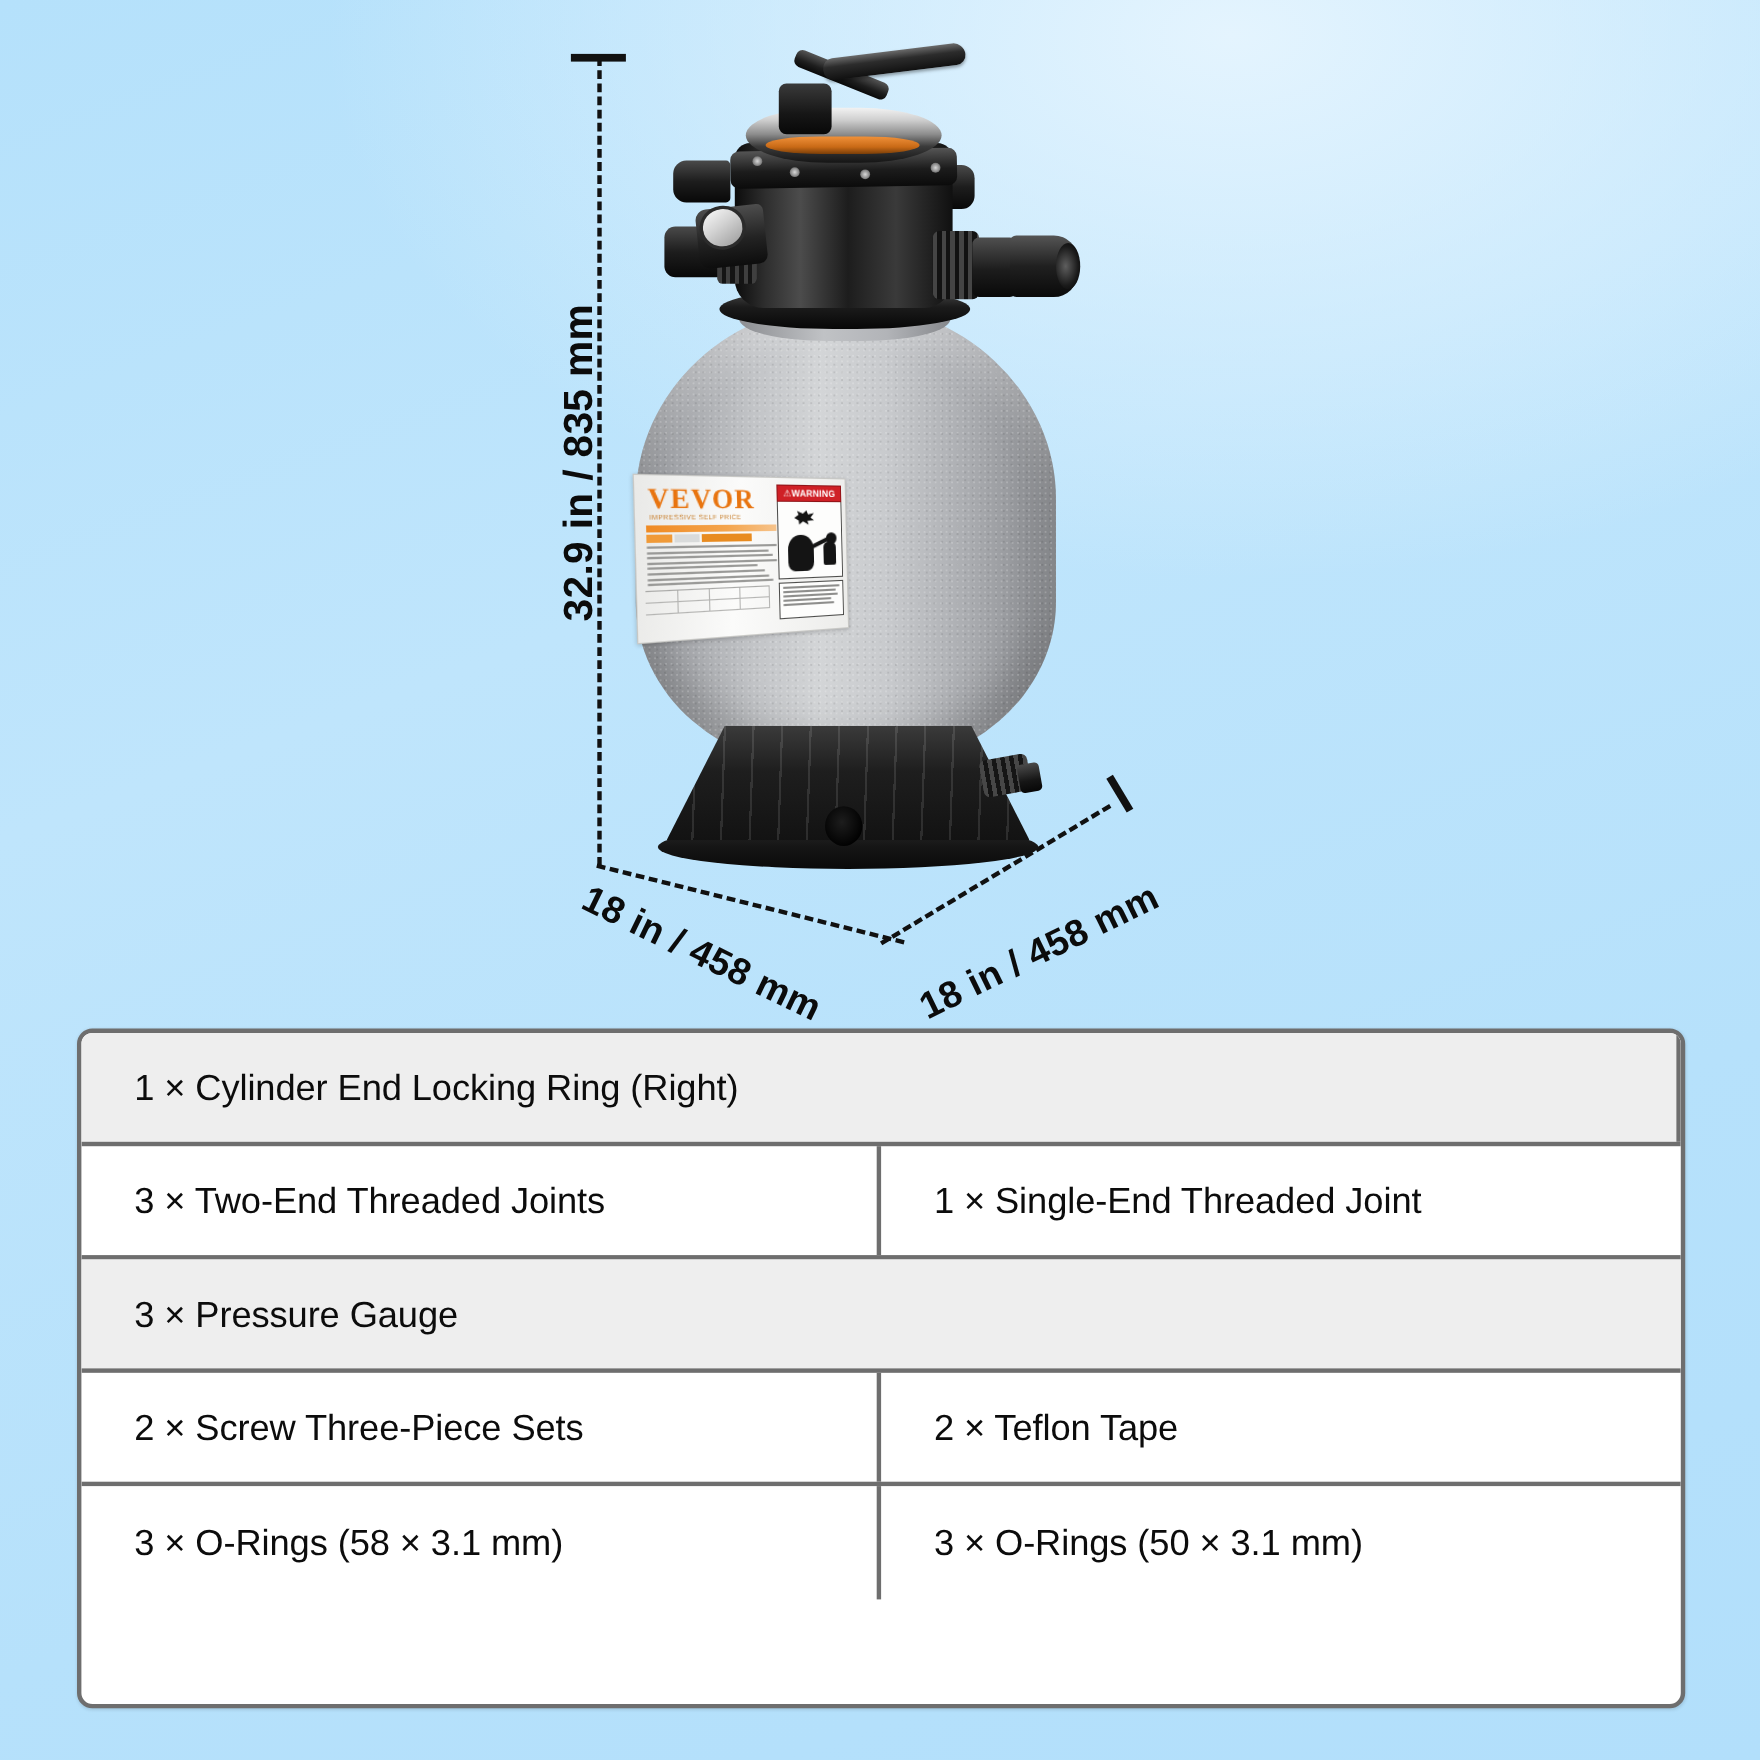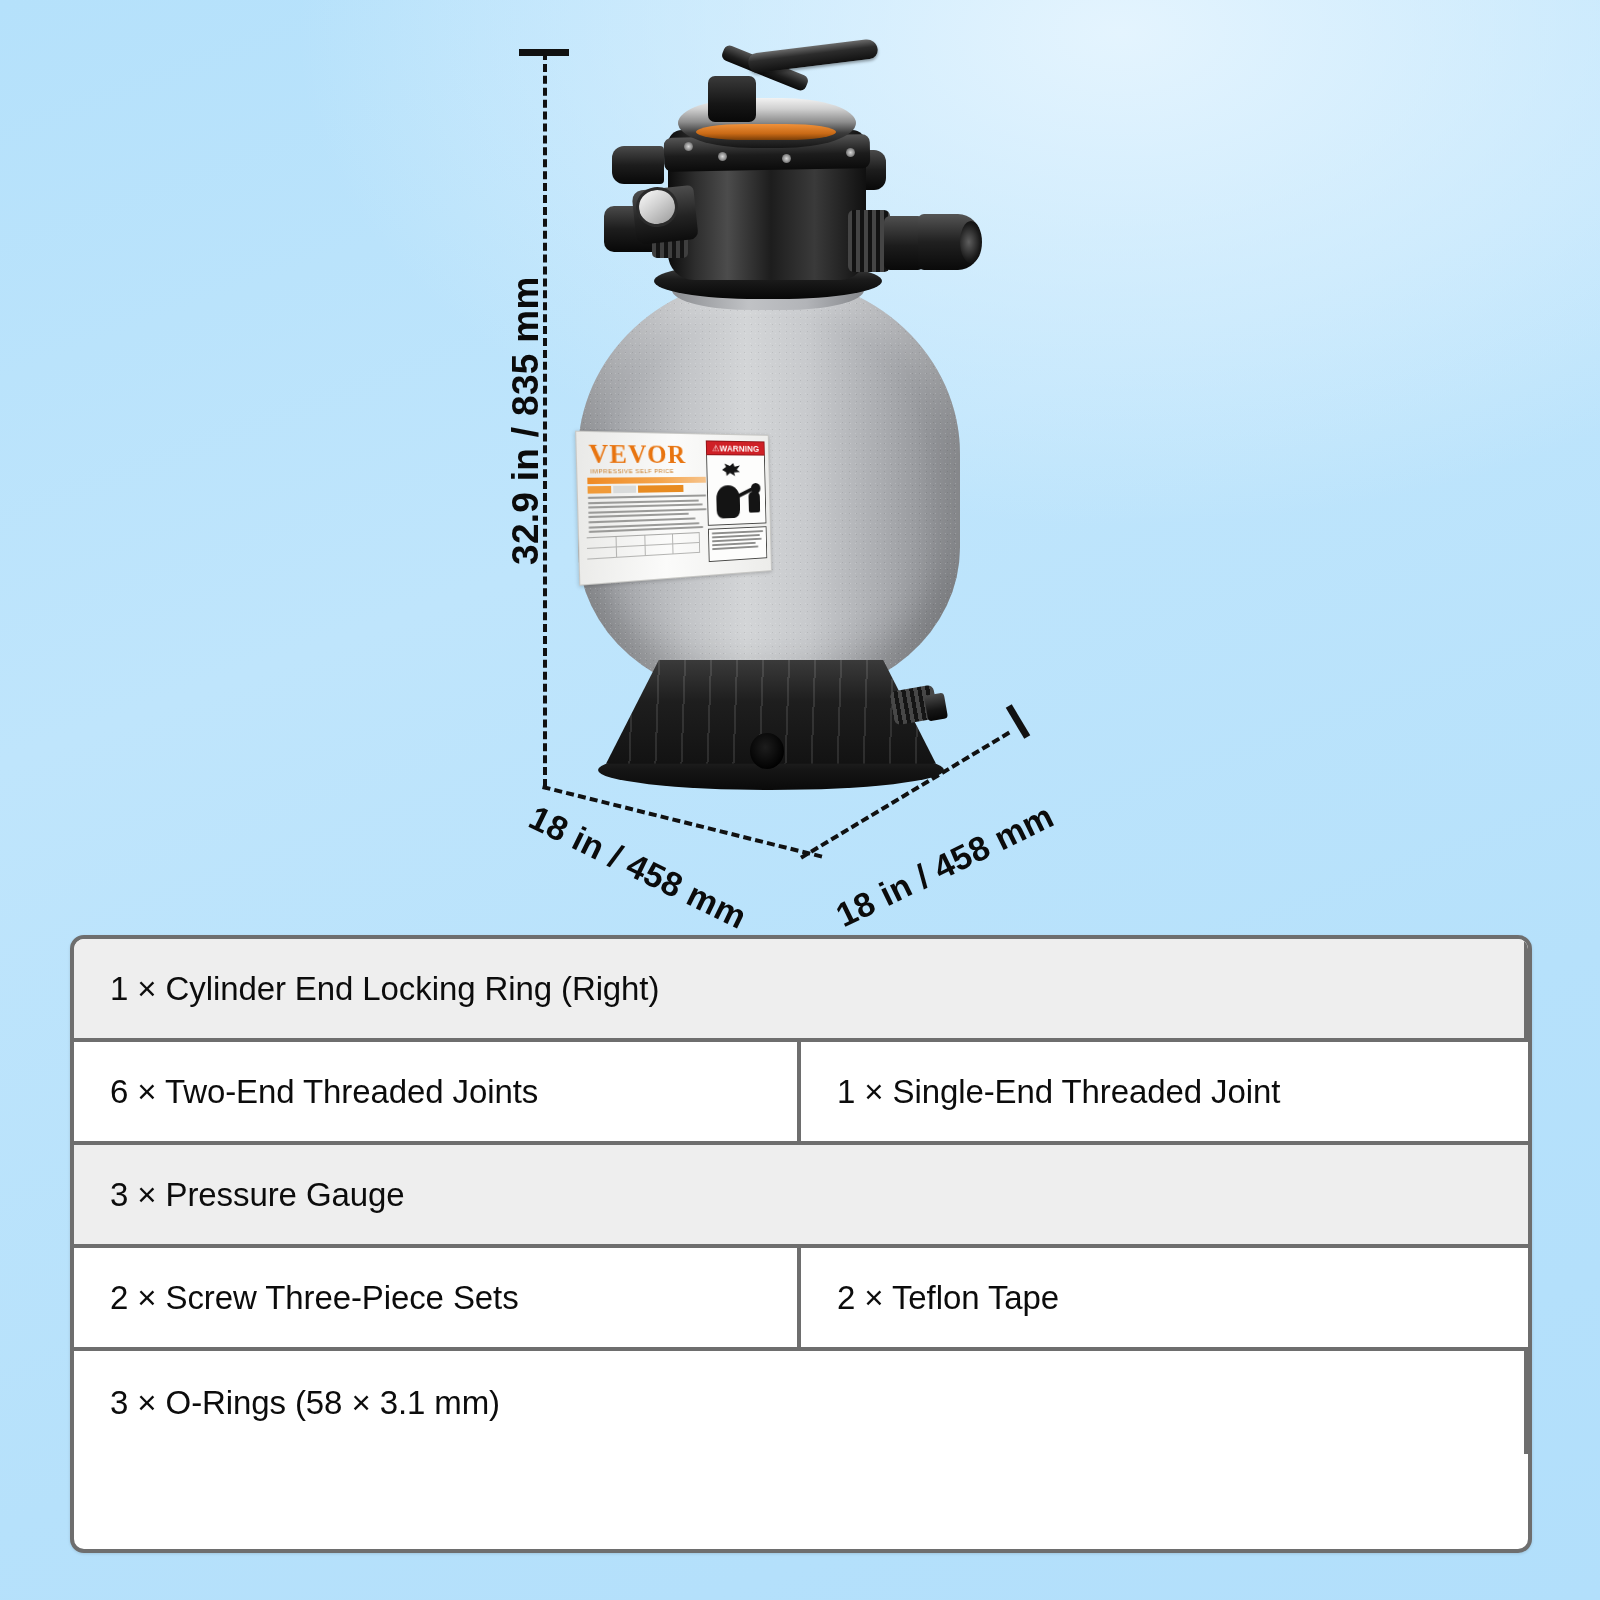--- a/index.html
+++ b/index.html
@@ -376,21 +376,21 @@
     display: flex;
     height: 103px;
     border-bottom: 4px solid #6e6e6e;
   }
   .trow:last-child { border-bottom: none; }
   .trow.shade { background: #eeeeee; }
   .tcell {
     flex: 1 1 50%;
     display: flex;
     align-items: center;
-    padding-left: 36px;
+    padding-left: 48px;
     font-size: 33px;
     color: #0c0c0c;
     letter-spacing: -0.1px;
     white-space: nowrap;
     overflow: hidden;
   }
   .tcell.left { border-right: 4px solid #6e6e6e; }
 </style>
 </head>
 <body>
@@ -507,28 +507,29 @@
         </div>
       </div>
     </div>
   </div>
 
   <div id="parts-table">
     <div class="trow shade">
       <div class="tcell left">1 × Cylinder End Locking Ring (Right)</div>
     </div>
     <div class="trow">
-      <div class="tcell left">6 × Two-End Threaded Joints</div>
+      <div class="tcell left">3 × Two-End Threaded Joints</div>
       <div class="tcell">1 × Single-End Threaded Joint</div>
     </div>
     <div class="trow shade">
       <div class="tcell">3 × Pressure Gauge</div>
     </div>
     <div class="trow">
       <div class="tcell left">2 × Screw Three-Piece Sets</div>
       <div class="tcell">2 × Teflon Tape</div>
     </div>
     <div class="trow">
       <div class="tcell left">3 × O-Rings (58 × 3.1 mm)</div>
+      <div class="tcell">3 × O-Rings (50 × 3.1 mm)</div>
     </div>
   </div>
 
 </div>
 
 </body></html>

